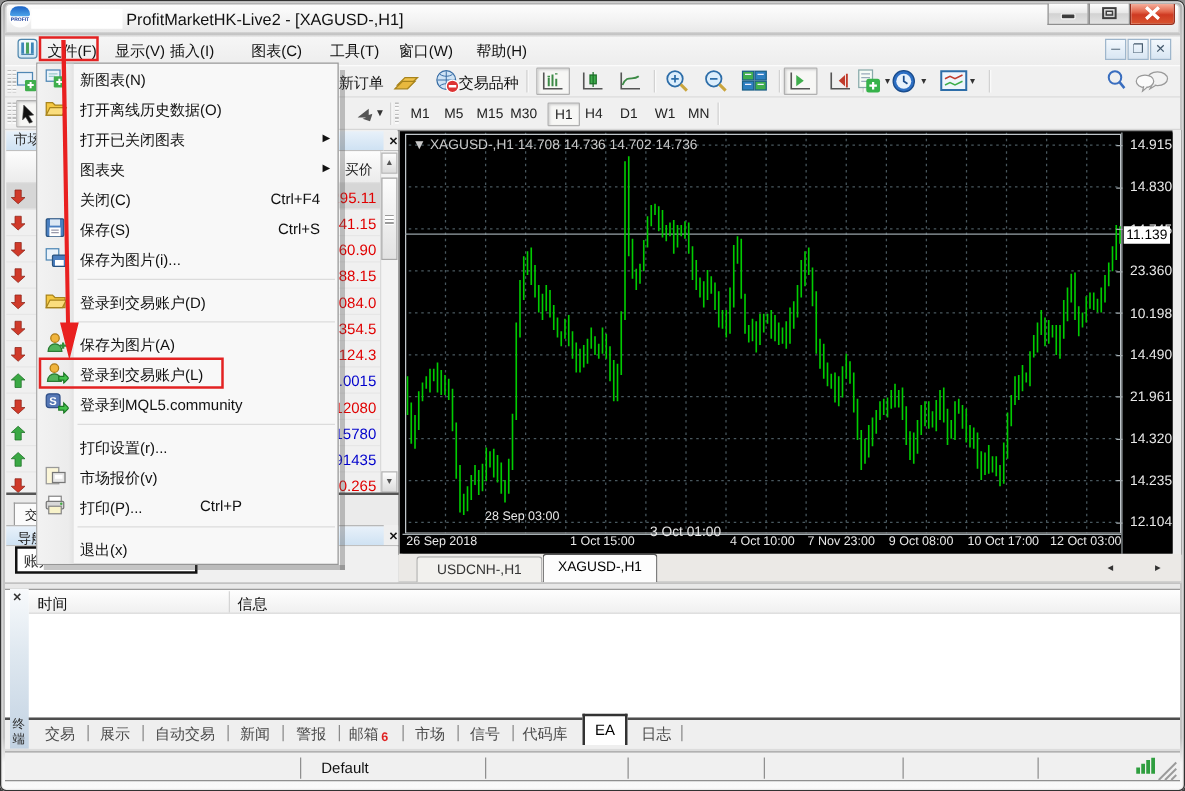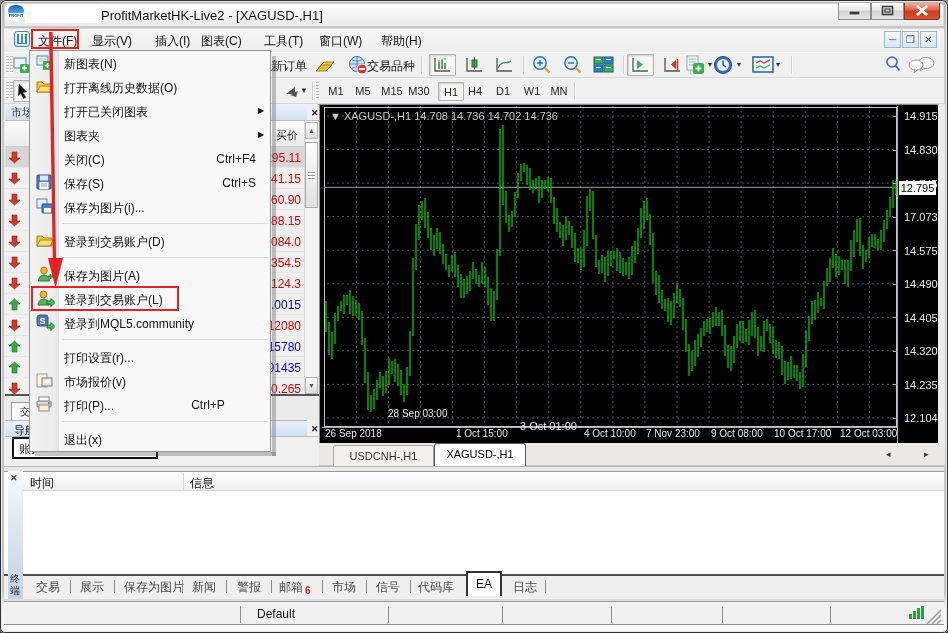--- a/index.html
+++ b/index.html
@@ -38,21 +38,21 @@
       <rect x="13" y="6" width="5" height="3" fill="none" stroke="#3d3d3d" stroke-width="1.2"></rect>
     </svg></div>
 <div class="wbtn" id="bclose" style="left:904px;width:36px"><svg width="34" height="15">
       <path d="M12 3l10 9M22 3l-10 9" stroke="#fff" stroke-width="2.6"></path>
       <path d="M12 3l10 9M22 3l-10 9" stroke="#ffffff" stroke-width="2"></path>
     </svg></div>
 <div id="menubar"></div>
 <div id="mbicon"></div>
 <div class="mitem" style="left:38px">文件(F)</div>
 <div class="mitem" style="left:92px">显示(V)</div>
-<div class="mitem" style="left:155px">插入(I)</div>
+<div class="mitem" style="left:136px">插入(I)</div>
 <div class="mitem" style="left:201px">图表(C)</div>
 <div class="mitem" style="left:264px">工具(T)</div>
 <div class="mitem" style="left:319px">窗口(W)</div>
 <div class="mitem" style="left:381px">帮助(H)</div>
 <div class="cbtn" style="left:884px">─</div>
 <div class="cbtn" style="left:902px">❐</div>
 <div class="cbtn" style="left:920px">✕</div>
 <div id="toolbar1"></div>
 <div id="toolbar2"></div>
 
@@ -304,35 +304,35 @@
 </svg>
 <div class="abs" style="left:330px;top:110px;font-size:11px;color:#c9c9c9">▼ XAGUSD-,H1  14.708 14.736 14.702 14.736</div>
 
 <div class="abs" style="left:897px;top:106px;width:41px;height:337px;background:#000;border-left:1px solid #a8b0b4" id="paxis"></div>
 <div class="abs" style="left:904px;top:110px;font-size:11px;color:#e8e8e8">14.915</div>
 <div class="abs" style="left:893px;top:116px;width:5px;height:1px;background:#a8b0b4"></div>
 <div class="abs" style="left:904px;top:144px;font-size:11px;color:#e8e8e8">14.830</div>
 <div class="abs" style="left:893px;top:150px;width:5px;height:1px;background:#a8b0b4"></div>
 <div class="abs" style="left:904px;top:178px;font-size:11px;color:#e8e8e8">14.745</div>
 <div class="abs" style="left:893px;top:183px;width:5px;height:1px;background:#a8b0b4"></div>
-<div class="abs" style="left:904px;top:211px;font-size:11px;color:#e8e8e8">17.073</div>
+<div class="abs" style="left:904px;top:211px;font-size:11px;color:#e8e8e8">23.360</div>
 <div class="abs" style="left:893px;top:217px;width:5px;height:1px;background:#a8b0b4"></div>
-<div class="abs" style="left:904px;top:245px;font-size:11px;color:#e8e8e8">14.575</div>
+<div class="abs" style="left:904px;top:245px;font-size:11px;color:#e8e8e8">10.198</div>
 <div class="abs" style="left:893px;top:250px;width:5px;height:1px;background:#a8b0b4"></div>
 <div class="abs" style="left:904px;top:278px;font-size:11px;color:#e8e8e8">14.490</div>
 <div class="abs" style="left:893px;top:284px;width:5px;height:1px;background:#a8b0b4"></div>
-<div class="abs" style="left:904px;top:312px;font-size:11px;color:#e8e8e8">14.405</div>
+<div class="abs" style="left:904px;top:312px;font-size:11px;color:#e8e8e8">21.961</div>
 <div class="abs" style="left:893px;top:317px;width:5px;height:1px;background:#a8b0b4"></div>
 <div class="abs" style="left:904px;top:345px;font-size:11px;color:#e8e8e8">14.320</div>
 <div class="abs" style="left:893px;top:351px;width:5px;height:1px;background:#a8b0b4"></div>
 <div class="abs" style="left:904px;top:379px;font-size:11px;color:#e8e8e8">14.235</div>
 <div class="abs" style="left:893px;top:384px;width:5px;height:1px;background:#a8b0b4"></div>
 <div class="abs" style="left:904px;top:412px;font-size:11px;color:#e8e8e8">12.104</div>
 <div class="abs" style="left:893px;top:418px;width:5px;height:1px;background:#a8b0b4"></div>
-<div class="abs" style="left:899px;top:181px;width:37px;height:14px;background:#fff;color:#000;font-size:11px;text-align:center;line-height:14px">12.795</div>
+<div class="abs" style="left:899px;top:181px;width:37px;height:14px;background:#fff;color:#000;font-size:11px;text-align:center;line-height:14px">11.139</div>
 
 <div class="abs" style="left:322px;top:427px;width:575px;height:16px;background:#000;border-top:1px solid #a8b0b4"></div>
 <div class="abs" style="left:325px;top:428px;font-size:10px;color:#e8e8e8">26 Sep 2018</div>
 <div class="abs" style="left:388px;top:408px;font-size:10px;color:#e8e8e8">28 Sep 03:00</div>
 <div class="abs" style="left:456px;top:428px;font-size:10px;color:#e8e8e8">1 Oct 15:00</div>
 <div class="abs" style="left:520px;top:420px;font-size:11px;color:#e8e8e8">3 Oct 01:00</div>
 <div class="abs" style="left:584px;top:428px;font-size:10px;color:#e8e8e8">4 Oct 10:00</div>
 <div class="abs" style="left:646px;top:428px;font-size:10px;color:#e8e8e8">7 Nov 23:00</div>
 <div class="abs" style="left:711px;top:428px;font-size:10px;color:#e8e8e8">9 Oct 08:00</div>
 <div class="abs" style="left:774px;top:428px;font-size:10px;color:#e8e8e8">10 Oct 17:00</div>
@@ -354,21 +354,21 @@
 
 <div class="abs" style="left:4px;top:574px;width:940px;height:25px;background:#efefef;border-top:2px solid #4d4d4d"></div>
 
 <div class="abs" style="left:8px;top:471px;width:15px;height:128px;background:linear-gradient(180deg,#f8fafc,#dfe8f0 40%,#c2d2e2)"></div>
 <div class="abs" style="left:10px;top:473px;width:11px;height:11px;font-size:9px;color:#333;font-weight:bold">✕</div>
 <div class="abs" style="left:10px;top:572px;width:12px;height:12px;font-size:10px;color:#2a2a2a">终</div>
 <div class="abs" style="left:10px;top:584px;width:12px;height:12px;font-size:10px;color:#2a2a2a">端</div>
 <div id="ttabs">
     <div class="abs" style="left:36px;top:579px;font-size:12px;color:#4a4a4a">交易</div>
     <div class="abs" style="left:80px;top:579px;font-size:12px;color:#4a4a4a">展示</div>
-    <div class="abs" style="left:124px;top:579px;font-size:12px;color:#4a4a4a">保存为图片</div>
+    <div class="abs" style="left:124px;top:579px;font-size:12px;color:#4a4a4a">自动交易</div>
     <div class="abs" style="left:192px;top:579px;font-size:12px;color:#4a4a4a">新闻</div>
     <div class="abs" style="left:237px;top:579px;font-size:12px;color:#4a4a4a">警报</div>
     <div class="abs" style="left:279px;top:579px;font-size:12px;color:#4a4a4a">邮箱</div>
     <div class="abs" style="left:332px;top:579px;font-size:12px;color:#4a4a4a">市场</div>
     <div class="abs" style="left:376px;top:579px;font-size:12px;color:#4a4a4a">信号</div>
     <div class="abs" style="left:418px;top:579px;font-size:12px;color:#4a4a4a">代码库</div>
     <div class="abs" style="left:513px;top:579px;font-size:12px;color:#4a4a4a">日志</div>
     <div class="abs" style="left:305px;top:585px;font-size:10px;color:#e02222;font-weight:bold">6</div>
     <div class="abs" style="left:70px;top:580px;width:1px;height:13px;background:#8a8a8a"></div>
     <div class="abs" style="left:114px;top:580px;width:1px;height:13px;background:#8a8a8a"></div>
@@ -477,21 +477,21 @@
         <rect x="8" y="8" width="6" height="3" fill="#fff"></rect>
       </svg></div>
     <div class="abs" style="left:64px;top:374px;font-size:12px;color:#111">市场报价(v)</div>
     <div class="abs" style="left:36px;top:396px"><svg width="17" height="16">
         <rect x="3" y="1" width="10" height="5" fill="#fff" stroke="#888"></rect>
         <rect x="1" y="5" width="14" height="6" rx="1" fill="#d8d8d8" stroke="#777"></rect>
         <rect x="3" y="9" width="10" height="6" fill="#f8f3ca" stroke="#888"></rect>
         <circle cx="13" cy="7" r="1" fill="#4a4"></circle>
       </svg></div>
     <div class="abs" style="left:64px;top:398px;font-size:12px;color:#111">打印(P)...</div>
-    <div class="abs" style="left:160px;top:398px;width:96px;text-align:center;font-size:12px;color:#111">Ctrl+P</div>
+    <div class="abs" style="left:160px;top:398px;width:96px;text-align:left;font-size:12px;color:#111">Ctrl+P</div>
     <div class="abs" style="left:62px;top:421px;width:206px;height:1px;background:#dcdcdc"></div>
     <div class="abs" style="left:64px;top:432px;font-size:12px;color:#111">退出(x)</div>
   </div>
 
 <div class="abs" style="left:31px;top:29px;width:48px;height:20px;border:2px solid #e32222"></div>
 <div class="abs" style="left:31px;top:286px;width:148px;height:25px;border:2px solid #e32222"></div>
 <svg class="abs" style="left:40px;top:32px" width="30" height="258">
     <path d="M9 0 L12.5 0 L16 226 L23 226 L15.5 256 L8 226 L12.8 226 Z" fill="#e92020"></path>
   </svg>
 

